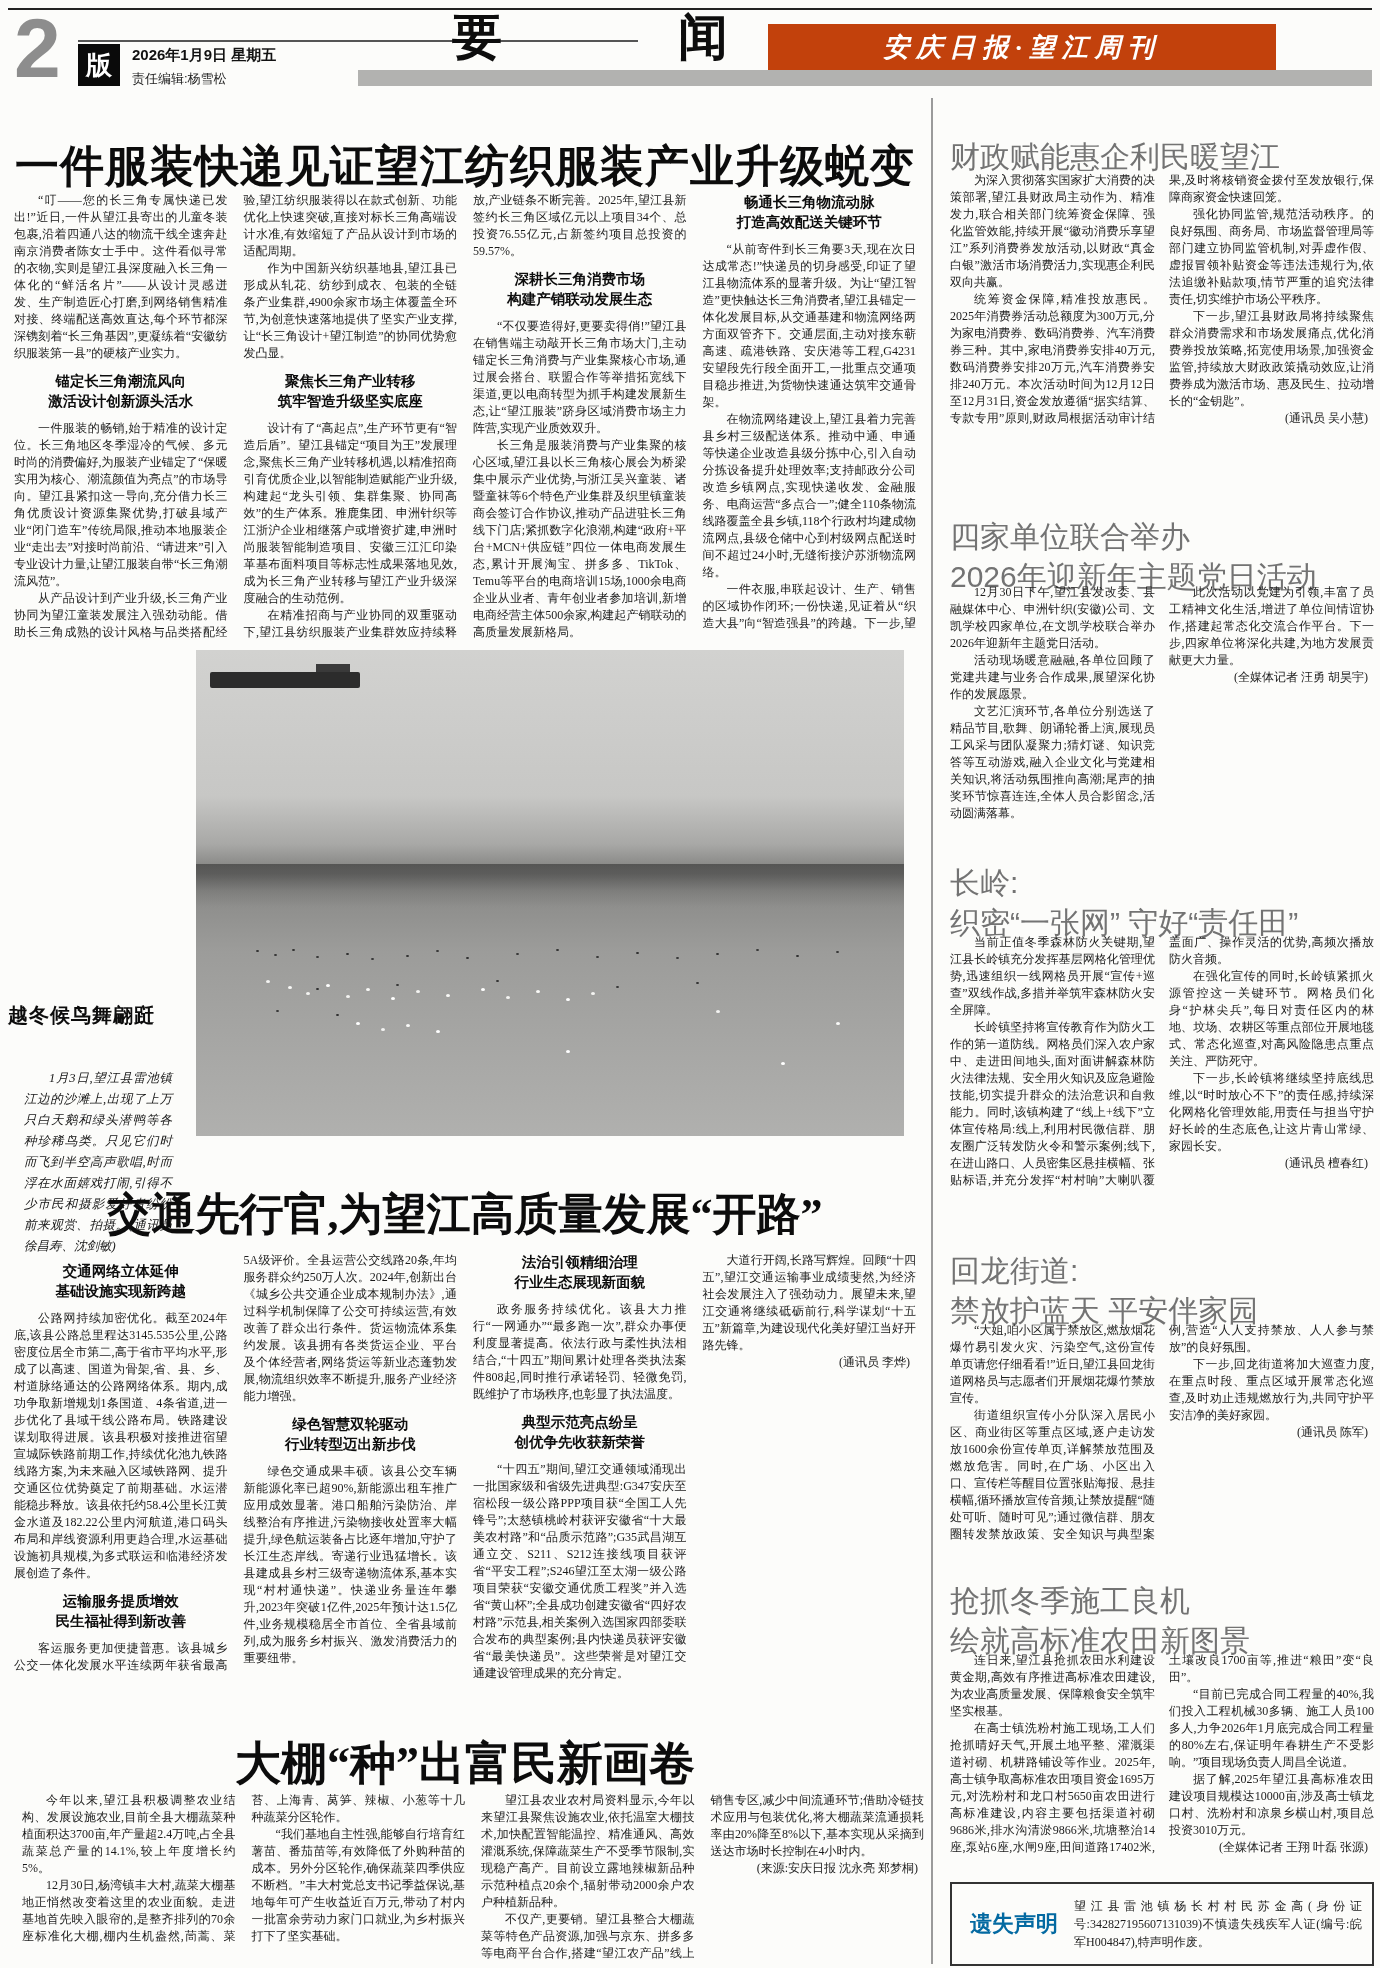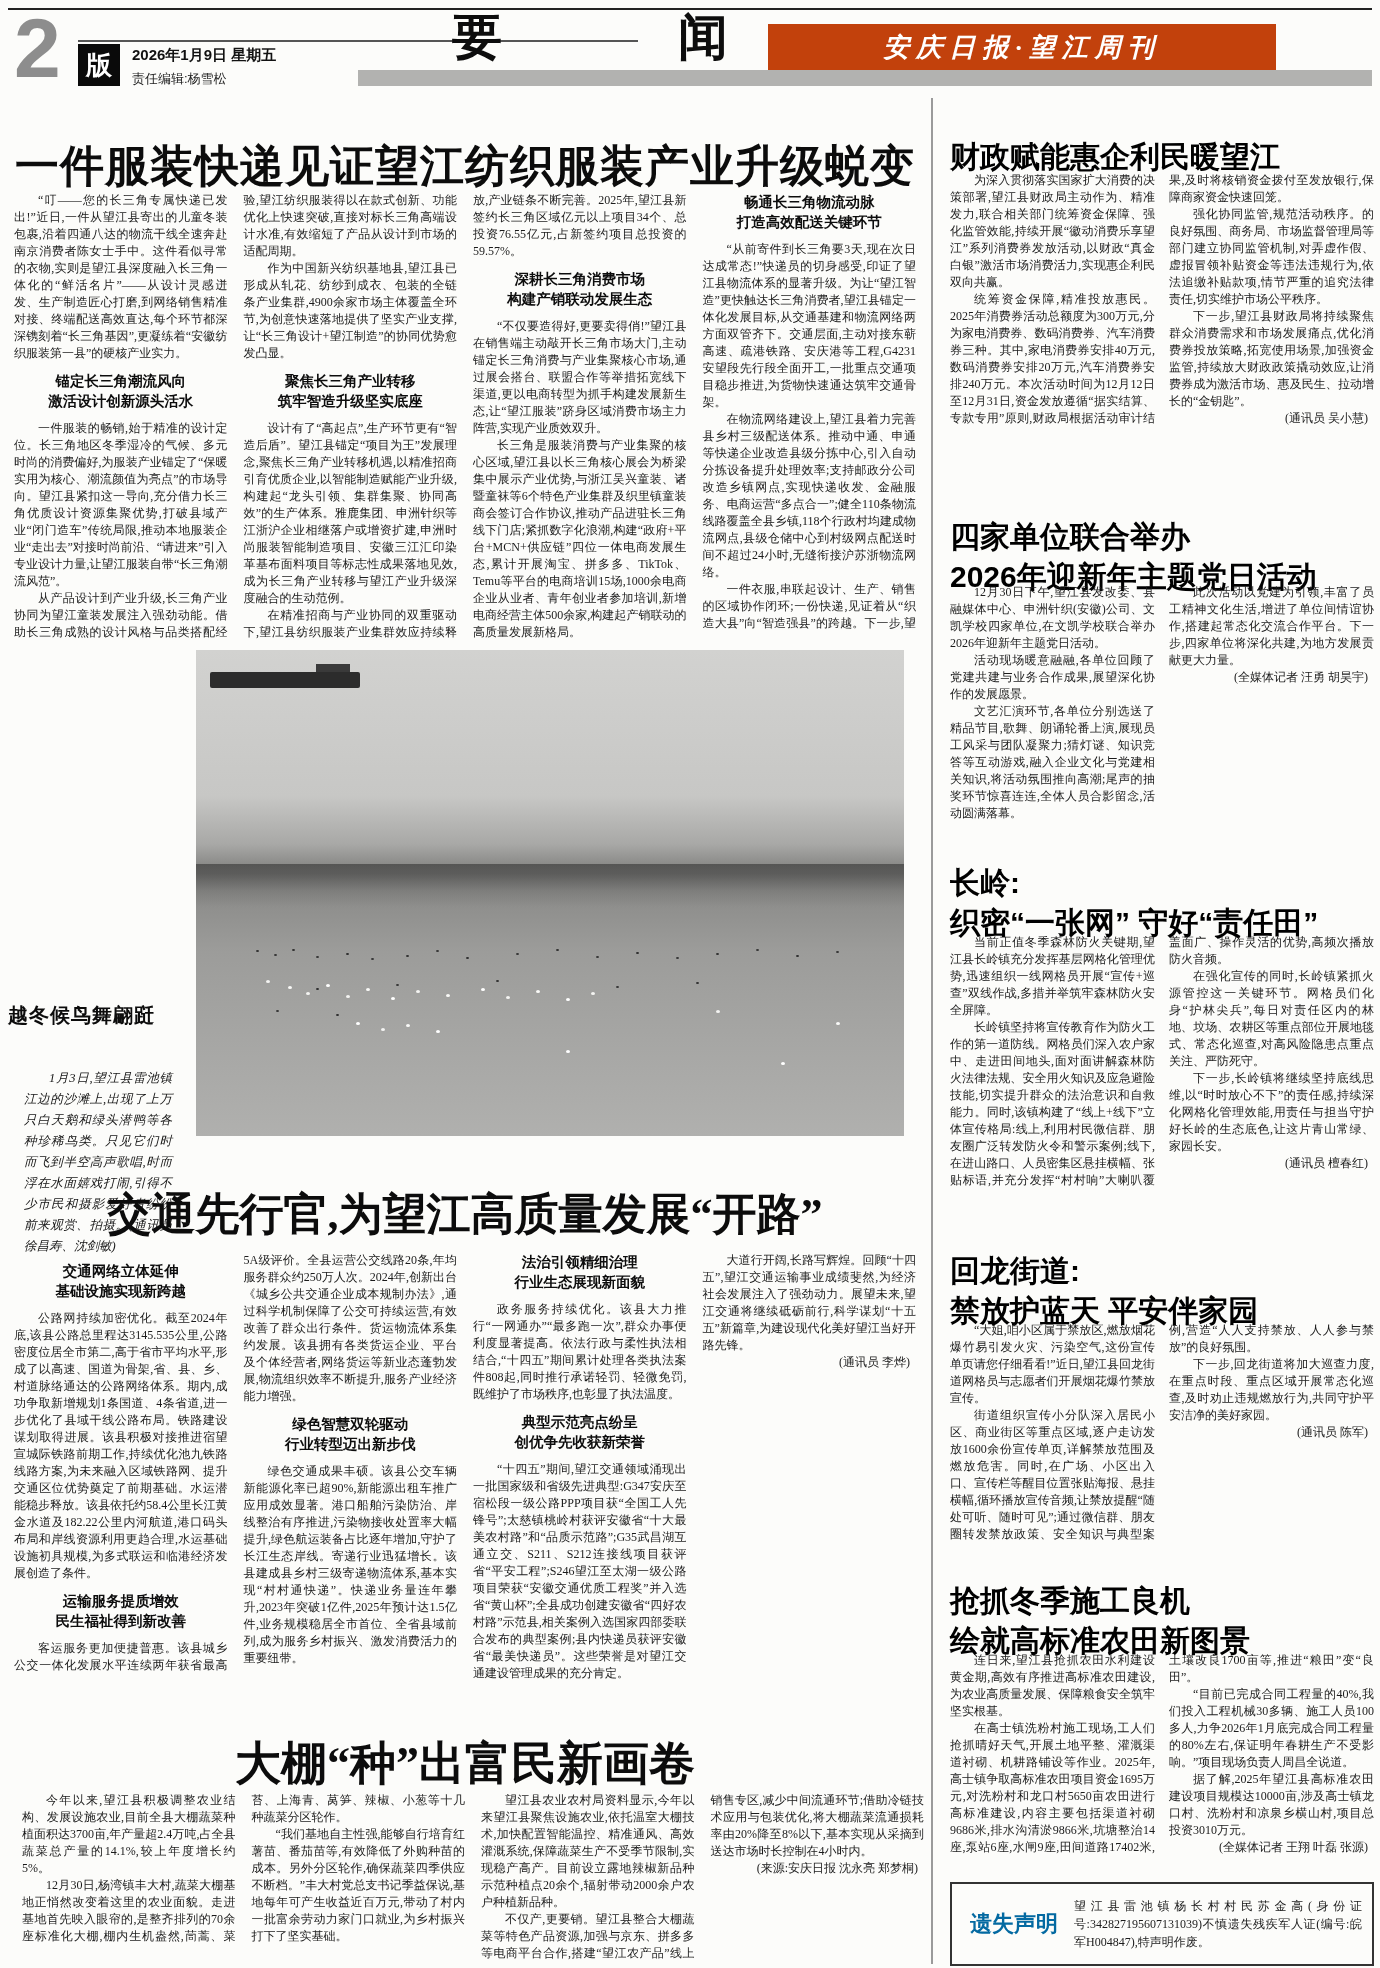--- a/index.html
+++ b/index.html
@@ -23,21 +23,21 @@
             display:flex;align-items:center;justify-content:center;font-size:26px;font-weight:700;
             font-style:italic;letter-spacing:7px;}
 
   .v-divider{left:931px;top:98px;width:2px;height:1866px;background:#9a9a9a;}
 
   
   .lead-headline{left:8px;top:108px;width:914px;text-align:center;font-size:44px;font-weight:900;
                  color:#0c0c0c;letter-spacing:1px;}
   .mid-headline{left:8px;top:1156px;width:914px;text-align:center;font-size:44px;font-weight:900;color:#0c0c0c;}
   .bot-headline{left:8px;top:1702px;width:914px;text-align:center;font-size:46px;font-weight:900;color:#0c0c0c;}
-  .r-headline{left:950px;width:424px;font-size:30px;line-height:40px;font-weight:700;color:#000000;}
+  .r-headline{left:950px;width:424px;font-size:30px;line-height:40px;font-weight:400;color:#737373;}
 
   
   .body-cols{column-gap:16px;column-fill:auto;overflow:hidden;text-align:justify;}
   .cols4{column-count:4;}
   .cols2{column-count:2;column-gap:14px;}
   .para{margin:0;text-indent:2em;font-size:12px;line-height:17px;color:#1b1b1b;}
   .credit{text-align:right;text-indent:0;padding-right:6px;}
   .subhead{margin:9px 0;font-family:"Liberation Sans","DejaVu Sans",sans-serif;
            font-size:14.5px;line-height:20px;font-weight:700;text-align:center;color:#0d0d0d;
            break-inside:avoid;}

